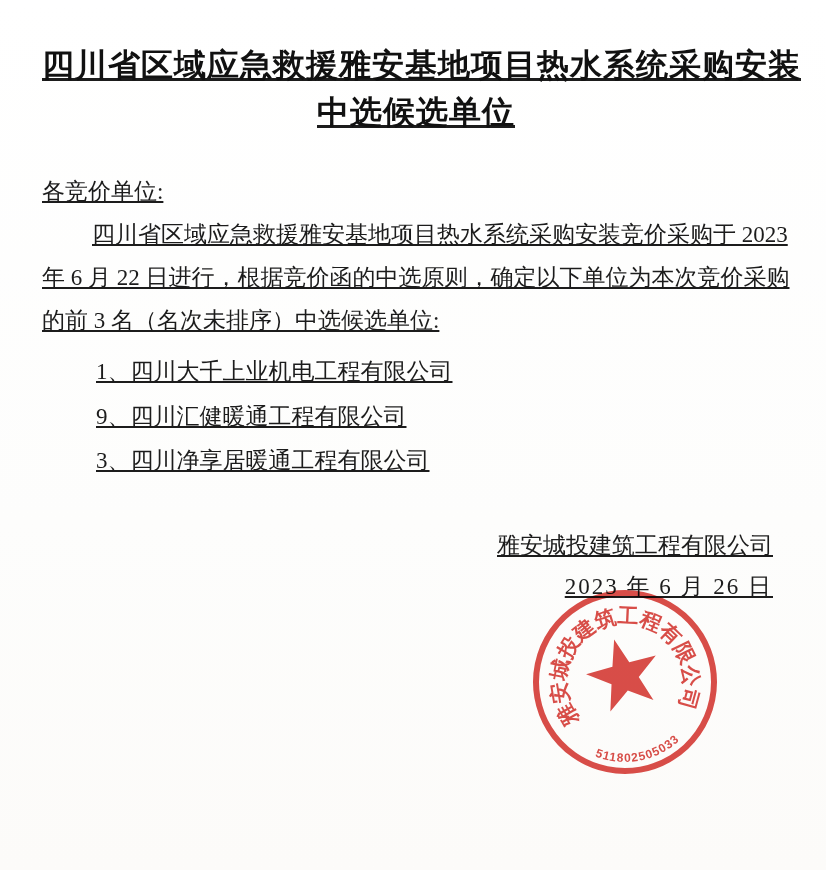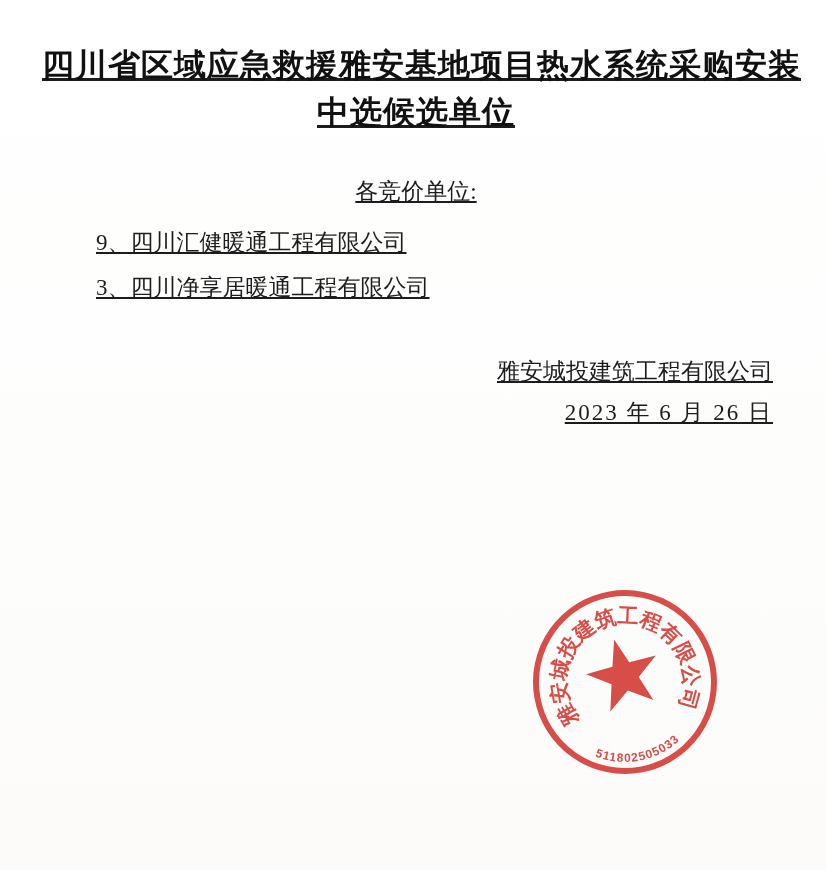--- a/index.html
+++ b/index.html
@@ -19,21 +19,21 @@
     text-align:center;
     font-family:"Liberation Sans","DejaVu Sans",sans-serif;
     font-weight:700;
     font-size:32px;
     line-height:47px;
     letter-spacing:1px;
     color:#111;
   }
   .title .tline{display:block;white-space:nowrap;}
   .body-text{font-size:23px;line-height:43px;}
-  .salutation{margin-top:34px;white-space:nowrap;text-align:center;}
+  .salutation{margin-top:34px;white-space:nowrap;}
   .para .line{white-space:nowrap;}
   .indent{padding-left:50px;}
   .list{margin-top:8px;line-height:44.5px;}
   .list .line{white-space:nowrap;padding-left:54px;}
   .para2{margin-top:1px;}
   .signature{
     margin-top:41px;
     line-height:41px;
     text-align:right;
     padding-right:17px;
@@ -60,22 +60,28 @@
   <div class="doc">
 
     <h1 class="title">
       <span class="tline">四川省区域应急救援雅安基地项目热水系统采购安装</span>
       <span class="tline">中选候选单位</span>
     </h1>
 
     <div class="body-text">
       <div class="salutation">各竞价单位:</div>
 
+      <div class="para">
+        <div class="line indent">四川省区域应急救援雅安基地项目热水系统采购安装竞价采购于 2023</div>
+        <div class="line">年 6 月 22 日进行，根据竞价函的中选原则，确定以下单位为本次竞价采购</div>
+        <div class="line">的前 3 名（名次未排序）中选候选单位:</div>
+      </div>
 
       <div class="list">
+        <div class="line">1、四川大千上业机电工程有限公司</div>
         <div class="line">9、四川汇健暖通工程有限公司</div>
         <div class="line">3、四川净享居暖通工程有限公司</div>
       </div>
 
 
       <div class="signature">
         <div class="sig-line sig-company">雅安城投建筑工程有限公司</div>
         <div class="sig-line sig-date">2023 年 6 月 26 日</div>
       </div>
     </div>

